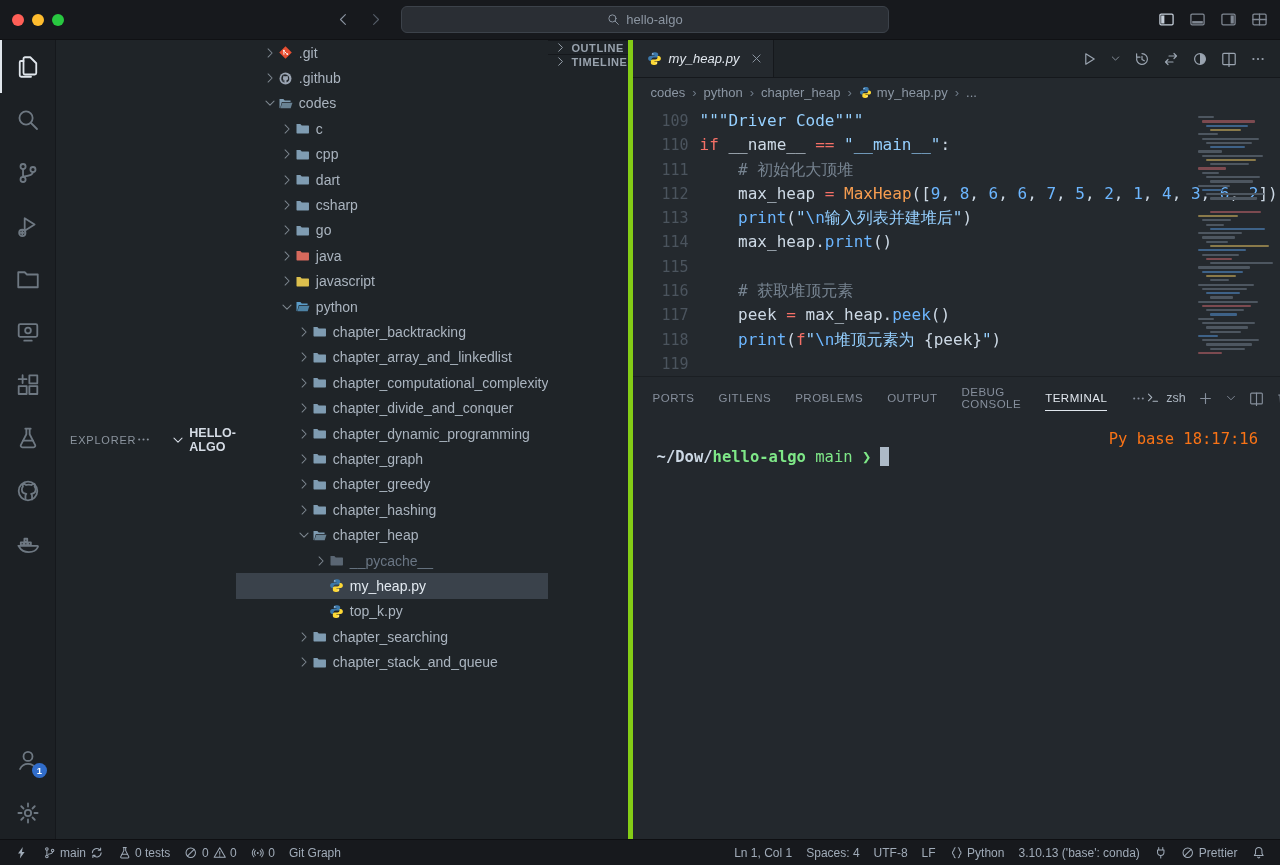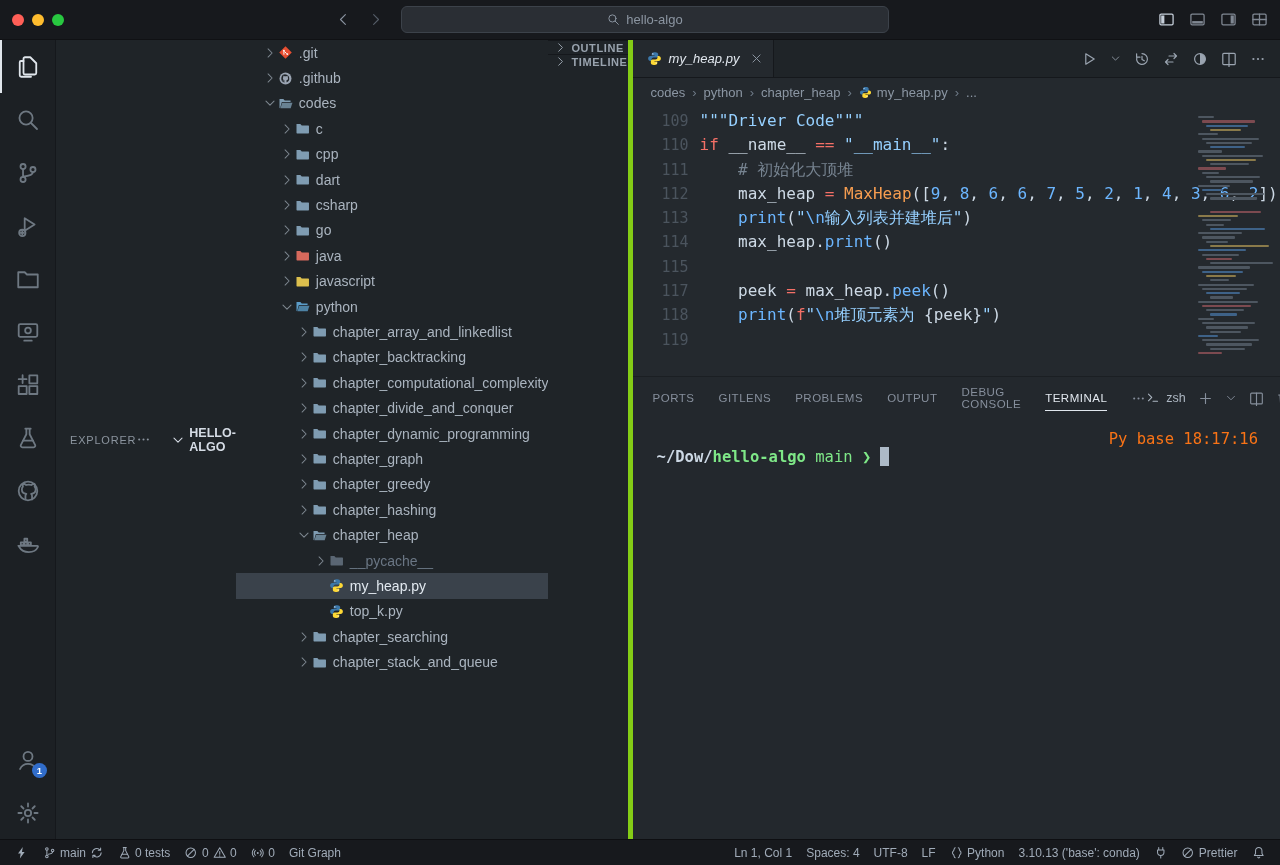--- a/index.html
+++ b/index.html
@@ -418,34 +418,34 @@
             <span class="chev">
               <svg width="14" height="14" viewBox="0 0 16 16">
                 <path class="s" d="M5.8 3.4 10.4 8l-4.6 4.6"></path>
               </svg>
             </span>
             <span class="ficon">
               <svg width="15" height="15" viewBox="0 0 16 16" style="color:#7f9cb2">
                 <path class="f" d="M1.6 3.2h4.1l1.5 1.6h7.2a.5.5 0 0 1 .5.5v7.2a.7.7 0 0 1-.7.7H2.3a.7.7 0 0 1-.7-.7z"></path>
               </svg>
             </span>
+            <span class="rlabel">chapter_backtracking</span>
+          </div>
+          <div class="row" style="padding-left:61px">
+            <span class="chev">
+              <svg width="14" height="14" viewBox="0 0 16 16">
+                <path class="s" d="M5.8 3.4 10.4 8l-4.6 4.6"></path>
+              </svg>
+            </span>
+            <span class="ficon">
+              <svg width="15" height="15" viewBox="0 0 16 16" style="color:#7f9cb2">
+                <path class="f" d="M1.6 3.2h4.1l1.5 1.6h7.2a.5.5 0 0 1 .5.5v7.2a.7.7 0 0 1-.7.7H2.3a.7.7 0 0 1-.7-.7z"></path>
+              </svg>
+            </span>
             <span class="rlabel">chapter_array_and_linkedlist</span>
-          </div>
-          <div class="row" style="padding-left:61px">
-            <span class="chev">
-              <svg width="14" height="14" viewBox="0 0 16 16">
-                <path class="s" d="M5.8 3.4 10.4 8l-4.6 4.6"></path>
-              </svg>
-            </span>
-            <span class="ficon">
-              <svg width="15" height="15" viewBox="0 0 16 16" style="color:#7f9cb2">
-                <path class="f" d="M1.6 3.2h4.1l1.5 1.6h7.2a.5.5 0 0 1 .5.5v7.2a.7.7 0 0 1-.7.7H2.3a.7.7 0 0 1-.7-.7z"></path>
-              </svg>
-            </span>
-            <span class="rlabel">chapter_backtracking</span>
           </div>
           <div class="row" style="padding-left:61px">
             <span class="chev">
               <svg width="14" height="14" viewBox="0 0 16 16">
                 <path class="s" d="M5.8 3.4 10.4 8l-4.6 4.6"></path>
               </svg>
             </span>
             <span class="ficon">
               <svg width="15" height="15" viewBox="0 0 16 16" style="color:#7f9cb2">
                 <path class="f" d="M1.6 3.2h4.1l1.5 1.6h7.2a.5.5 0 0 1 .5.5v7.2a.7.7 0 0 1-.7.7H2.3a.7.7 0 0 1-.7-.7z"></path>
@@ -705,20 +705,21 @@
         </div>
       <div class="editor">
         <div id="code-lines">
             <div class="code-row"><span class="ln">109</span><span class="ct"><span style="color:#96d0ff">"""Driver Code"""</span></span></div>
             <div class="code-row"><span class="ln">110</span><span class="ct"><span style="color:#f47067">if</span><span style="color:#cdd9e5"> __name__ </span><span style="color:#f47067">==</span><span style="color:#cdd9e5"> </span><span style="color:#96d0ff">"__main__"</span><span style="color:#cdd9e5">:</span></span></div>
             <div class="code-row"><span class="ln">111</span><span class="ct"><span style="color:#cdd9e5">    </span><span style="color:#768390"># 初始化大顶堆</span></span></div>
             <div class="code-row"><span class="ln">112</span><span class="ct"><span style="color:#cdd9e5">    max_heap </span><span style="color:#f47067">=</span><span style="color:#cdd9e5"> </span><span style="color:#f69d50">MaxHeap</span><span style="color:#cdd9e5">([</span><span style="color:#6cb6ff">9</span><span style="color:#cdd9e5">, </span><span style="color:#6cb6ff">8</span><span style="color:#cdd9e5">, </span><span style="color:#6cb6ff">6</span><span style="color:#cdd9e5">, </span><span style="color:#6cb6ff">6</span><span style="color:#cdd9e5">, </span><span style="color:#6cb6ff">7</span><span style="color:#cdd9e5">, </span><span style="color:#6cb6ff">5</span><span style="color:#cdd9e5">, </span><span style="color:#6cb6ff">2</span><span style="color:#cdd9e5">, </span><span style="color:#6cb6ff">1</span><span style="color:#cdd9e5">, </span><span style="color:#6cb6ff">4</span><span style="color:#cdd9e5">, </span><span style="color:#6cb6ff">3</span><span style="color:#cdd9e5">, </span><span style="color:#6cb6ff">6</span><span style="color:#cdd9e5">, </span><span style="color:#6cb6ff">2</span><span style="color:#cdd9e5">])</span></span></div>
             <div class="code-row"><span class="ln">113</span><span class="ct"><span style="color:#cdd9e5">    </span><span style="color:#6cb6ff">print</span><span style="color:#cdd9e5">(</span><span style="color:#96d0ff">"</span><span style="color:#6cb6ff">\n</span><span style="color:#96d0ff">输入列表并建堆后"</span><span style="color:#cdd9e5">)</span></span></div>
             <div class="code-row"><span class="ln">114</span><span class="ct"><span style="color:#cdd9e5">    max_heap.</span><span style="color:#6cb6ff">print</span><span style="color:#cdd9e5">()</span></span></div>
             <div class="code-row"><span class="ln">115</span><span class="ct"></span></div>
+            <div class="code-row"><span class="ln">116</span><span class="ct"><span style="color:#cdd9e5">    </span><span style="color:#768390"># 获取堆顶元素</span></span></div>
             <div class="code-row"><span class="ln">117</span><span class="ct"><span style="color:#cdd9e5">    peek </span><span style="color:#f47067">=</span><span style="color:#cdd9e5"> max_heap.</span><span style="color:#6cb6ff">peek</span><span style="color:#cdd9e5">()</span></span></div>
             <div class="code-row"><span class="ln">118</span><span class="ct"><span style="color:#cdd9e5">    </span><span style="color:#6cb6ff">print</span><span style="color:#cdd9e5">(</span><span style="color:#f47067">f</span><span style="color:#96d0ff">"</span><span style="color:#6cb6ff">\n</span><span style="color:#96d0ff">堆顶元素为 </span><span style="color:#cdd9e5">{peek}</span><span style="color:#96d0ff">"</span><span style="color:#cdd9e5">)</span></span></div>
             <div class="code-row"><span class="ln">119</span><span class="ct"></span></div>
           </div>
         <div class="minimap" id="minimap">
             <div class="mm-bar" style="margin:2.1px 0 0 0px;width:16px;background:#4d5660"></div>
             <div class="mm-bar" style="margin:2.1px 0 0 4px;width:53px;background:#7c4a50"></div>
             <div class="mm-bar" style="margin:2.1px 0 0 8px;width:42px;background:#3e6288"></div>
             <div class="mm-bar" style="margin:2.1px 0 0 12px;width:31px;background:#8a7a4a"></div>
             <div class="mm-bar" style="margin:2.1px 0 0 0px;width:20px;background:#4d5660"></div>

